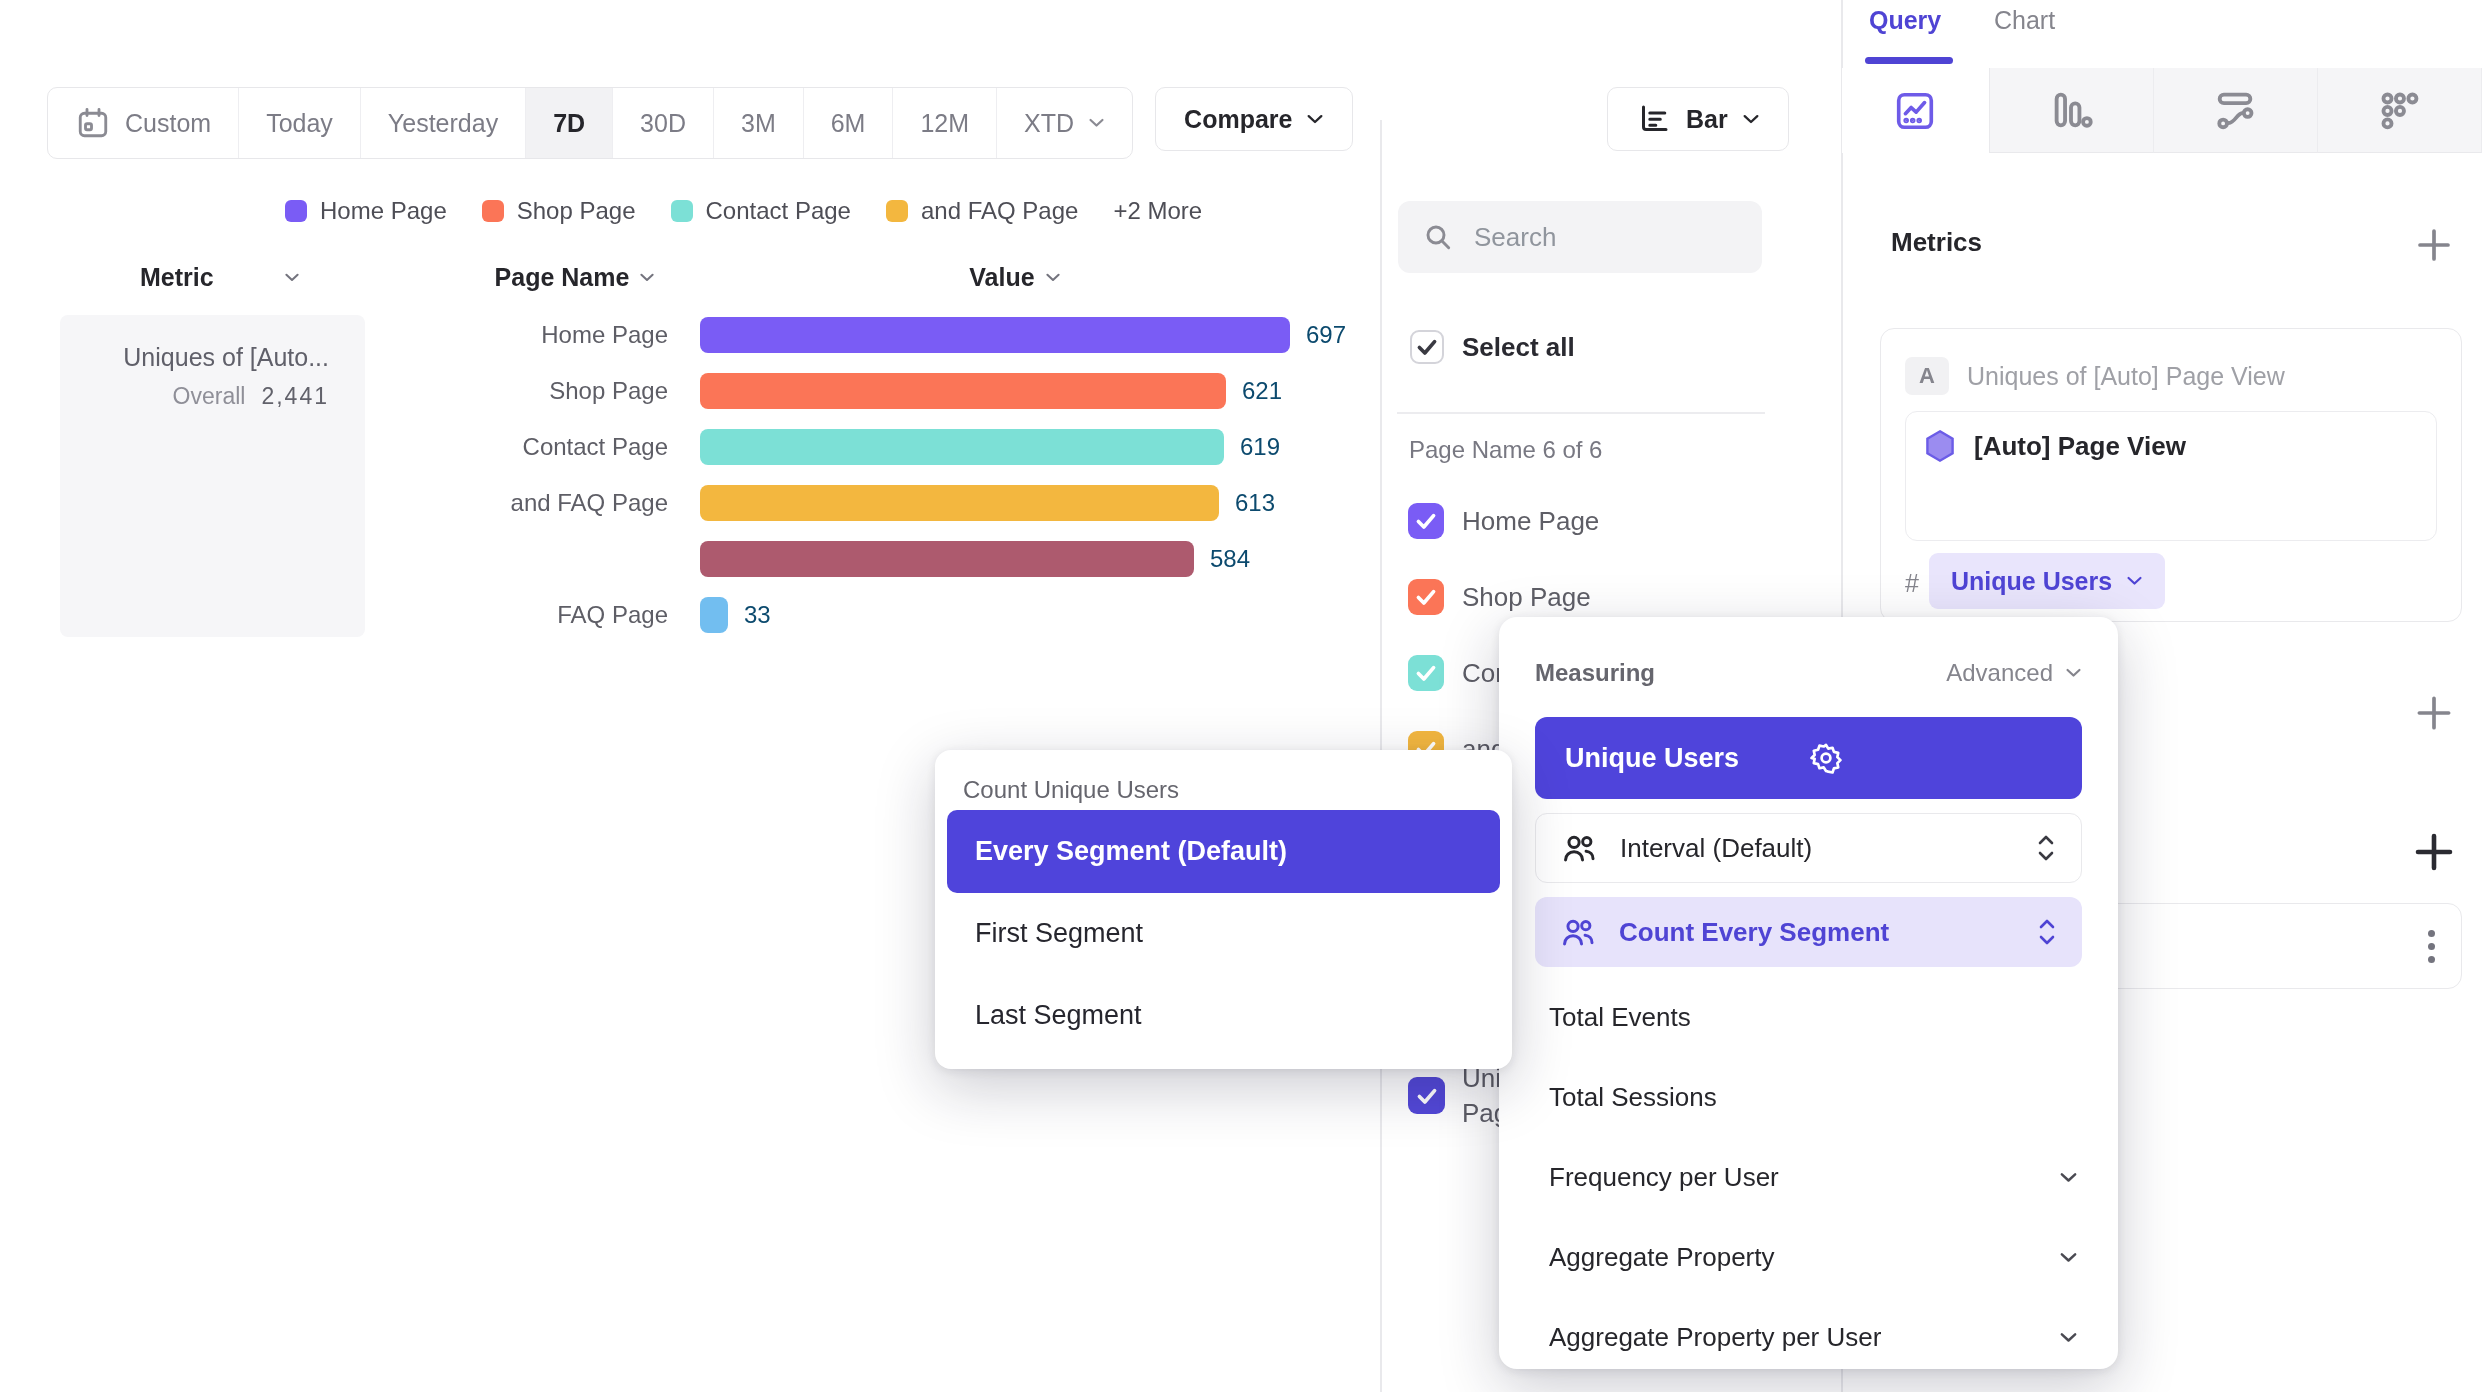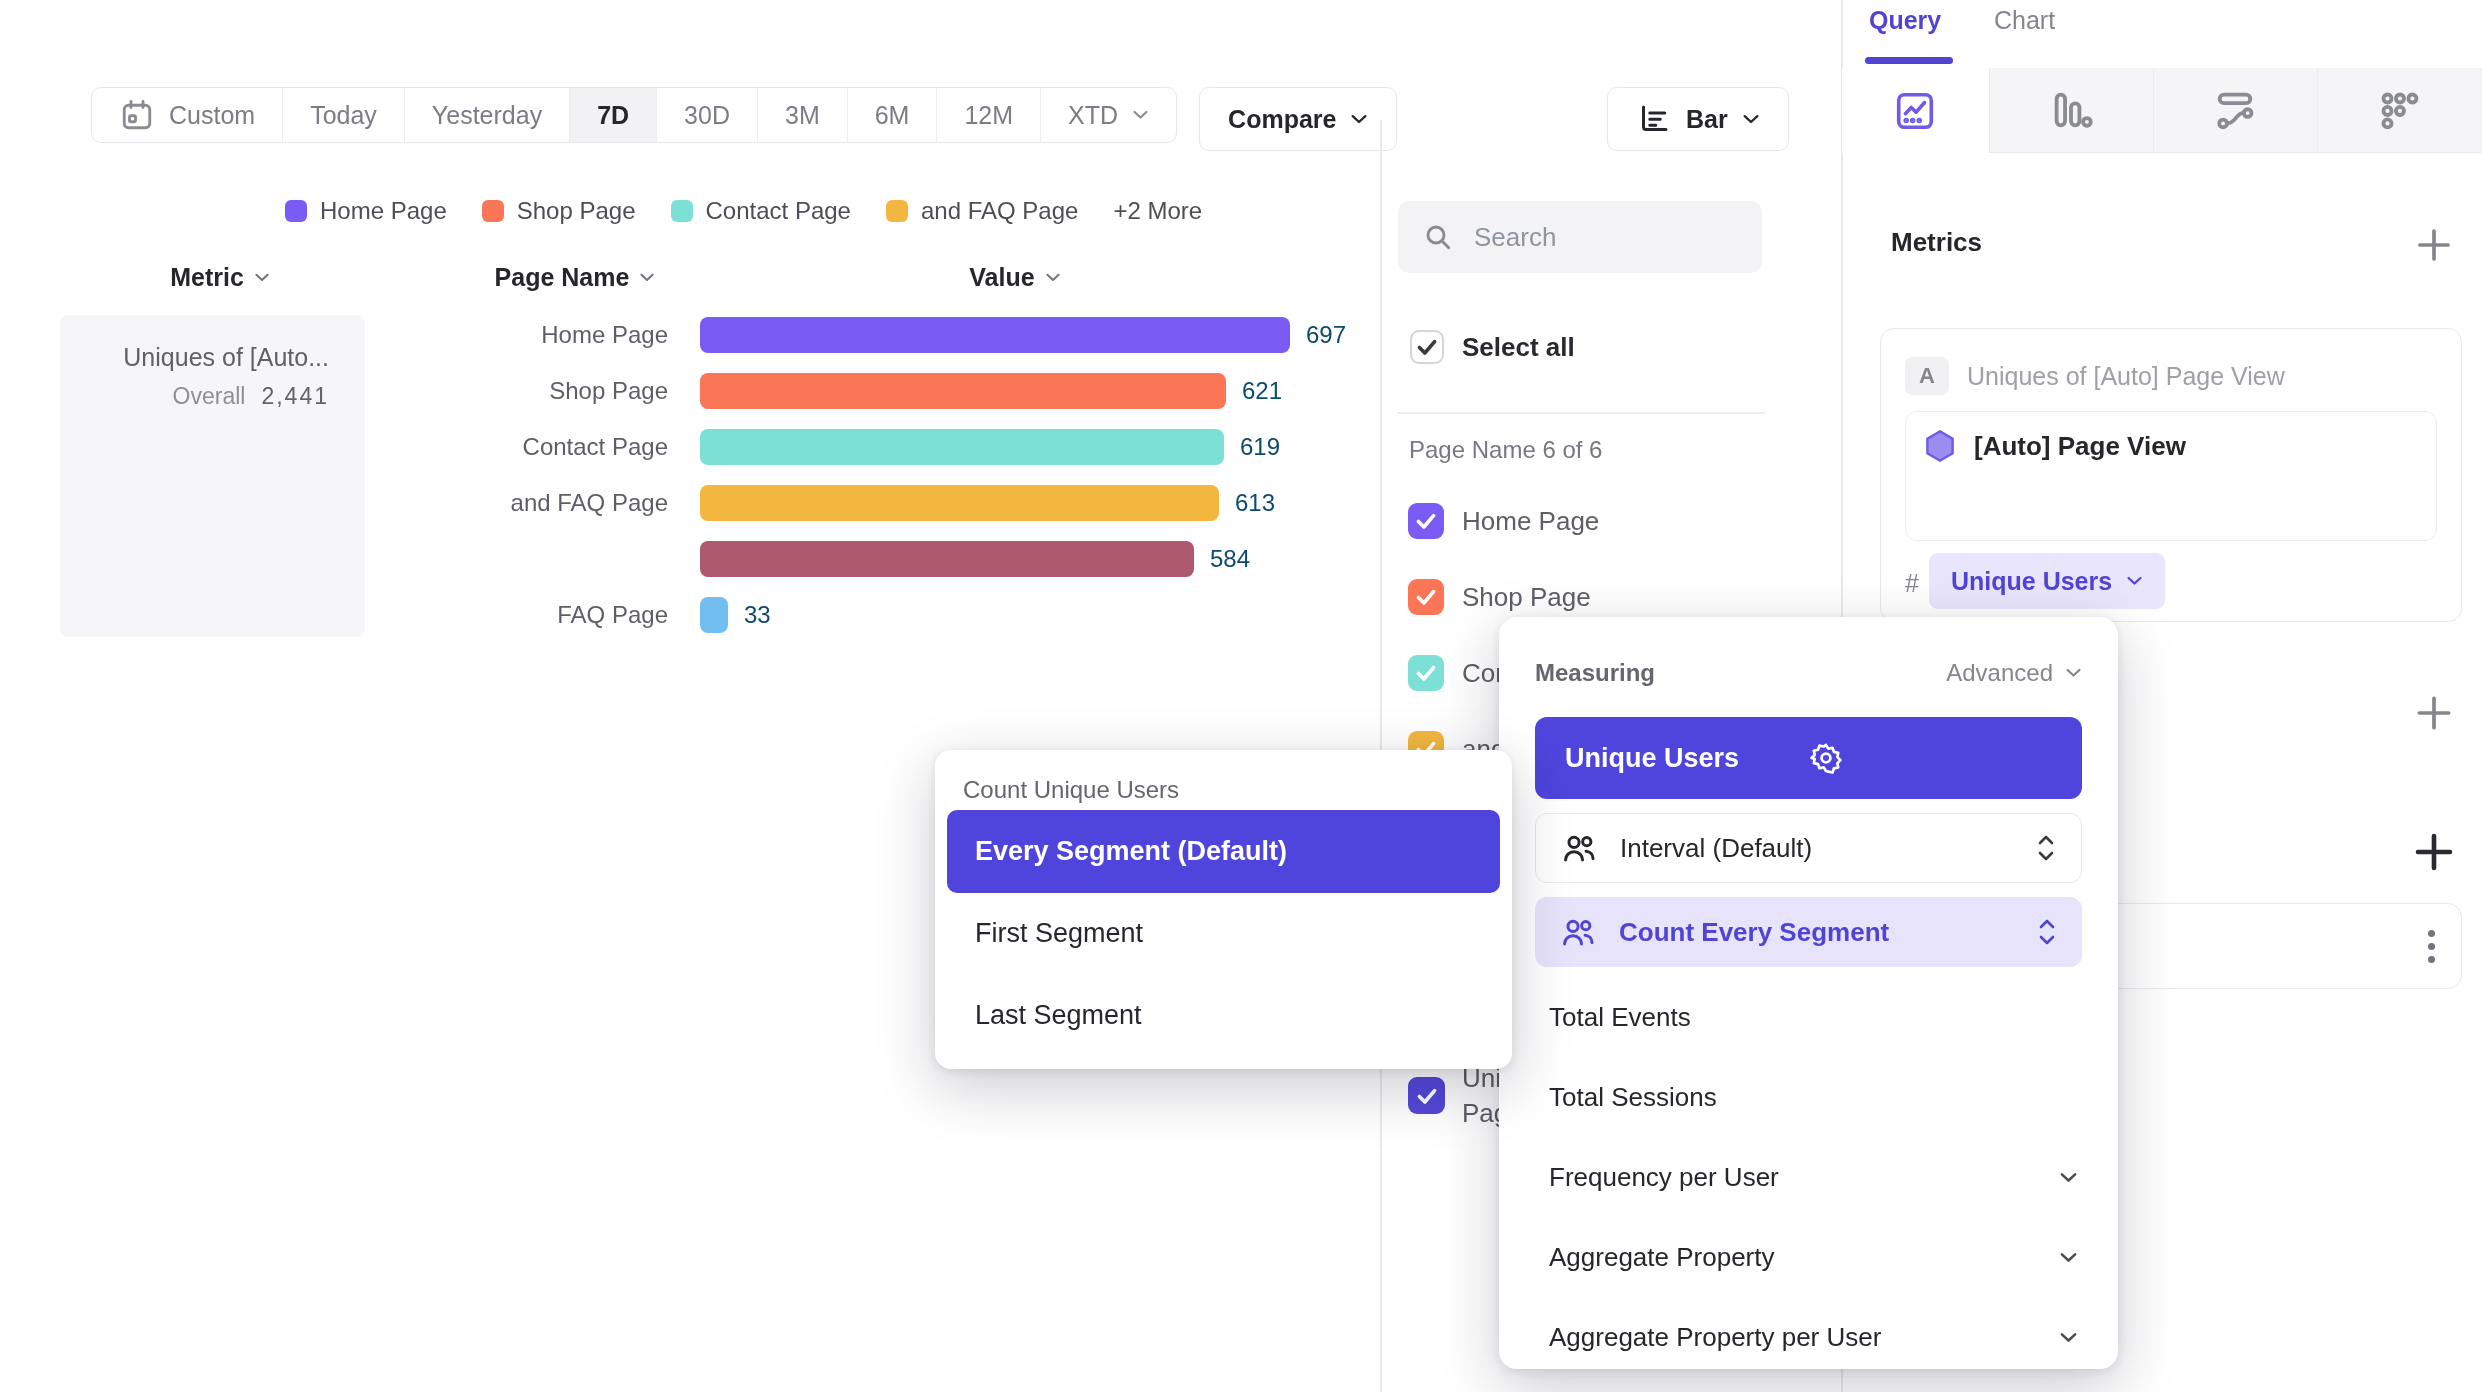--- a/index.html
+++ b/index.html
@@ -7,21 +7,21 @@
     width:2482px;height:1392px;overflow:hidden;position:relative;
     background:#ffffff;color:#26262b;
     font-family:"Liberation Sans","DejaVu Sans",sans-serif;
     -webkit-font-smoothing:antialiased;
   }
   .abs{position:absolute;}
   svg{display:block;}
 
   
   .toolbar{left:47px;top:87px;height:64px;display:flex;gap:22px;}
-  .segmented{display:flex;border:1.5px solid #e7e7ea;border-radius:10px;background:#fff;height:56px;box-sizing:border-box;margin-left:44px;}
+  .segmented{display:flex;border:1.5px solid #e7e7ea;border-radius:10px;background:#fff;height:72px;box-sizing:border-box;}
   .seg{display:flex;align-items:center;gap:14px;padding:0 27px;font-size:25px;color:#7c7c86;cursor:pointer;border-left:1.5px solid #eeeef1;white-space:nowrap;}
   .seg:first-child{border-left:none;border-radius:9px 0 0 9px;}
   .seg:last-child{border-radius:0 9px 9px 0;}
   .seg.active{background:#f2f2f4;color:#26262b;font-weight:bold;}
   .btn{display:flex;align-items:center;gap:14px;border:1.5px solid #e7e7ea;border-radius:10px;background:#fff;height:64px;box-sizing:border-box;padding:0 28px;font-size:25px;font-weight:bold;color:#26262b;cursor:pointer;}
   .bar-btn{left:1607px;top:87px;}
 
   
   .legend{left:285px;top:197px;height:28px;display:flex;align-items:center;gap:35px;}
   .legend-item{display:flex;align-items:center;gap:13px;font-size:24px;color:#4e4e56;cursor:pointer;}
@@ -183,21 +183,21 @@
       <span class="swatch" style="background: rgb(124, 224, 214);"></span>
       <span>Contact Page</span>
     </div>
     <div class="legend-item">
       <span class="swatch" style="background: rgb(243, 183, 63);"></span>
       <span>and FAQ Page</span>
     </div>
     <span class="legend-more">+2 More</span>
   </div>
 
-<div class="abs col-head" style="left:140px;width:160px;">
+<div class="abs col-head" style="left:140px;width:160px;justify-content:space-between;">
   <span>Metric</span>
   <span id="h-chev1">
       <svg width="16" height="10.4" viewBox="0 0 20 13" fill="none">
         <path d="M3 3.5 10 10 17 3.5" stroke="#74747e" stroke-width="2.6" stroke-linecap="round" stroke-linejoin="round"></path>
       </svg>
     </span>
 </div>
 <div class="abs col-head" style="left:470px;width:210px;">
   <span>Page Name</span>
   <span id="h-chev2">

